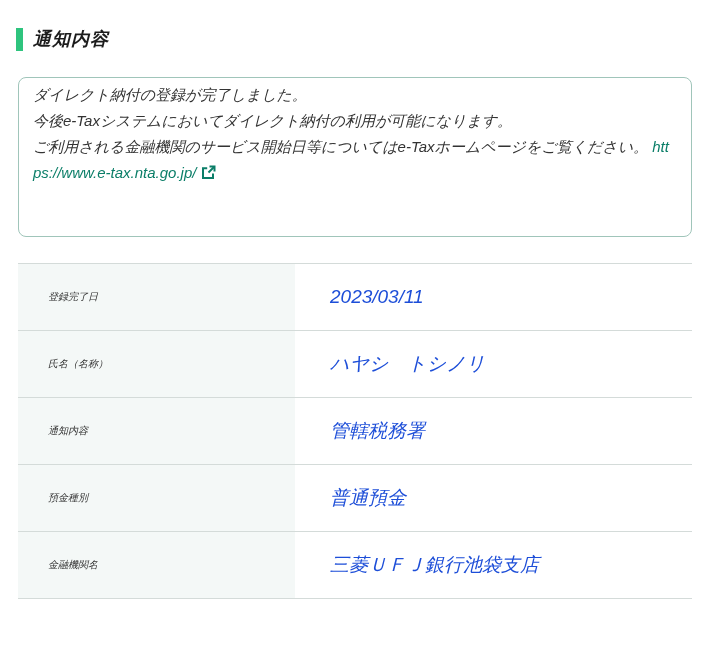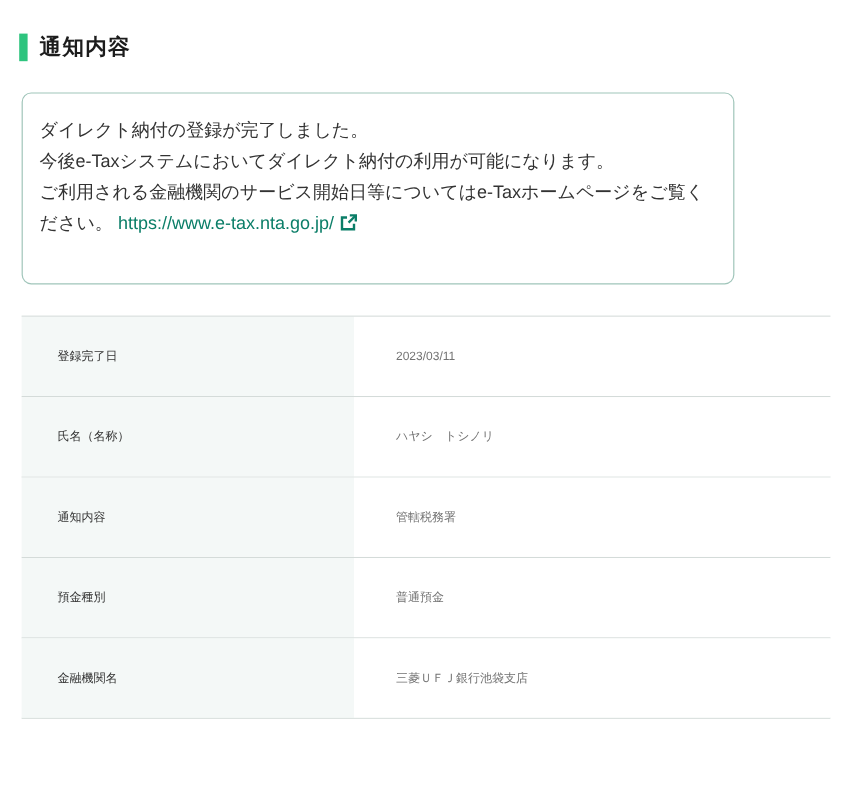--- a/index.html
+++ b/index.html
@@ -7,20 +7,21 @@
     padding: 0;
     background: #ffffff;
     font-family: "Liberation Sans", "DejaVu Sans", sans-serif;
   }
   .page {
     position: relative;
     width: 711px;
     height: 670px;
     background: #ffffff;
     overflow: hidden;
+    font-style: italic;
   }
   
   .section-header {
     display: flex;
     align-items: center;
     margin: 27px 0 0 16px;
   }
   .accent-bar {
     width: 7px;
     height: 23px;
@@ -32,26 +33,26 @@
     font-size: 18px;
     font-weight: bold;
     color: #1c1c1c;
     letter-spacing: 1px;
     margin: 0;
   }
   
   .notice-box {
     box-sizing: border-box;
     margin: 26px 18px 0 18px;
-    width: 594px;
+    width: 674px;
     min-height: 160px;
     border: 1px solid #a0c5ba;
     border-radius: 8px;
     background: #ffffff;
-    padding: 18px 14px 16px 14px;
+    padding: 4px 14px 16px 14px;
     font-size: 15px;
     line-height: 26px;
     color: #333333;
   }
   .notice-box p { margin: 0; }
   .notice-p1 { margin-bottom: 26px; }
   .notice-link {
     color: #0b7e68;
     text-decoration: none;
     word-break: break-all;
@@ -83,22 +84,22 @@
     font-size: 10px;
     color: #333333;
   }
   .cell-value {
     box-sizing: border-box;
     flex: 1;
     background: #ffffff;
     display: flex;
     align-items: center;
     padding-left: 35px;
-    font-size: 10px;
-    color: #737373;
+    font-size: 19px;
+    color: #1d4ed8;
   }
 </style>
 </head>
 <body>
 
 <div class="page">
 
   <div class="section-header">
     <span class="accent-bar"></span>
     <h1 class="section-title">通知内容</h1>

